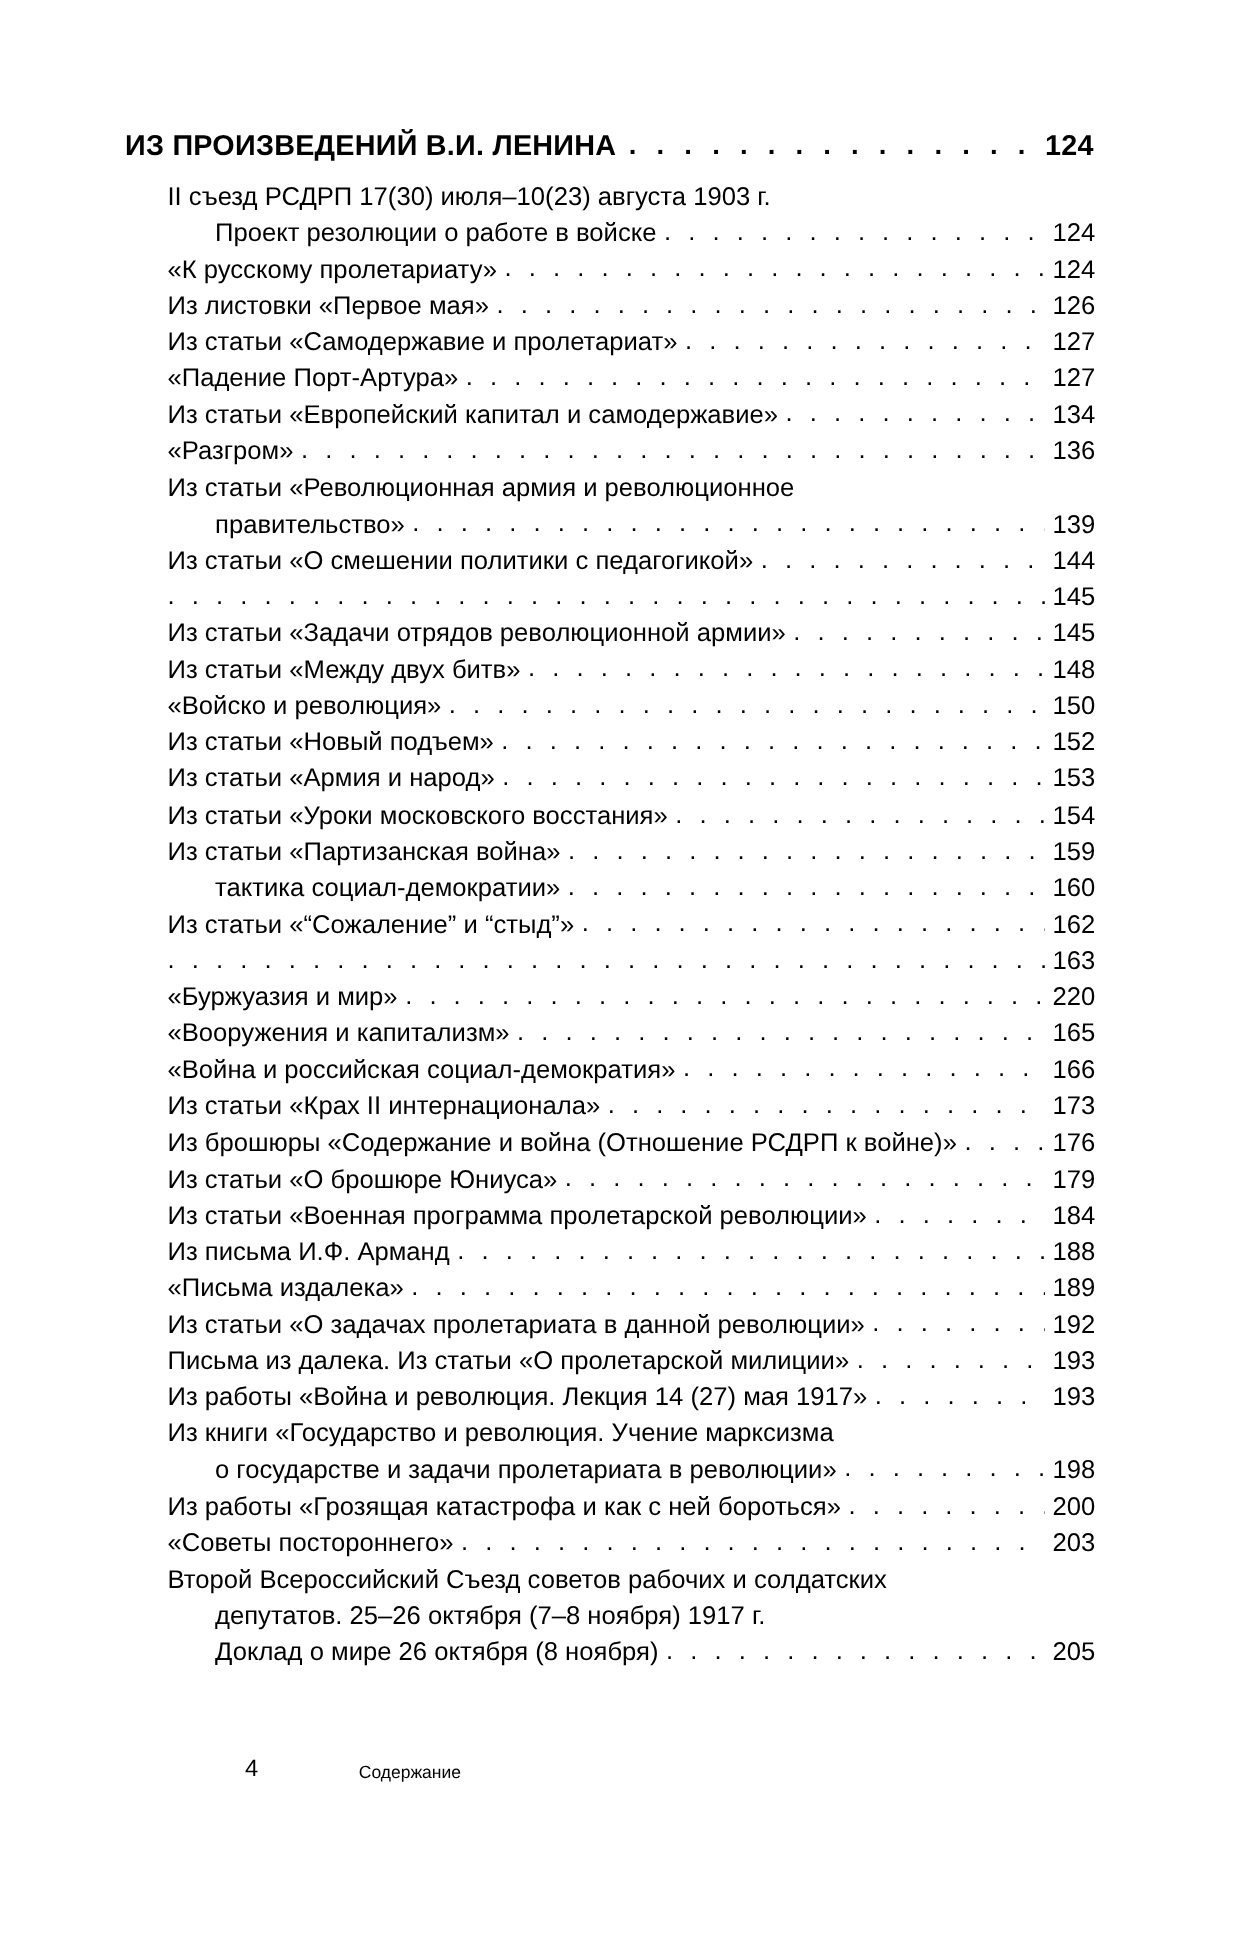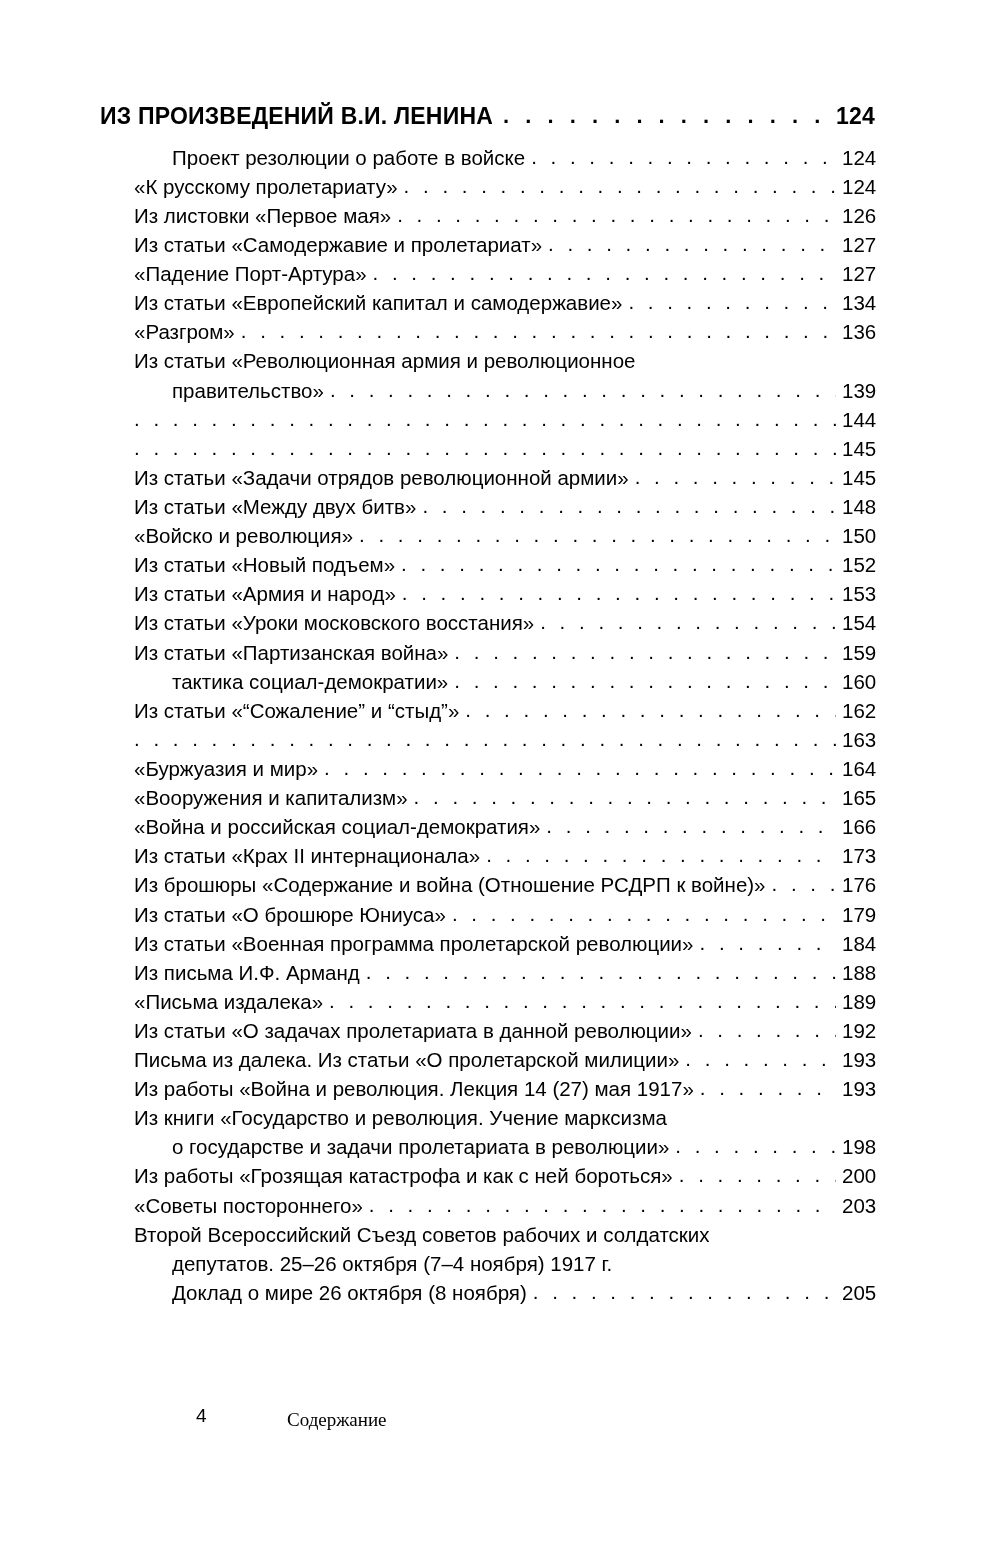--- a/index.html
+++ b/index.html
@@ -90,38 +90,40 @@
   .folio {
     position: absolute;
     left: 196px;
     top: 0;
     font-size: 19px;
   }
   .running-head {
     position: absolute;
     left: 287px;
     top: 4px;
-    font-size: 19px;
-    font-family: Liberation Serif, serif;
+    font-size: 14px;
   }
 </style>
 </head>
 <body>
 
 <div class="page">
 
   <div class="toc">
 
     <div class="entry chapter">
       <span class="label">ИЗ ПРОИЗВЕДЕНИЙ В.И. ЛЕНИНА</span>
       <span class="leader">. . . . . . . . . . . . . . . . . . . . . . . . . . . . . . . . . . . . . . . . . . . . . . . . . . . . . . . . . . . . . . . . . .</span>
       <span class="page-num">124</span>
     </div>
 
     <div id="entries">
+        <div class="entry lvl1 wrap-first">
+          <span class="label">II съезд РСДРП 17(30) июля–10(23) августа 1903 г.</span>
+        </div>
         <div class="entry lvl2">
           <span class="label">Проект резолюции о работе в войске</span>
           <span class="leader">. . . . . . . . . . . . . . . . . . . . . . . . . . . . . . . . . . . . . . . . . . . . . . . . . . . . . . . . . . . . . . . . . .</span>
           <span class="page-num">124</span>
         </div>
         <div class="entry lvl1">
           <span class="label">«К русскому пролетариату»</span>
           <span class="leader">. . . . . . . . . . . . . . . . . . . . . . . . . . . . . . . . . . . . . . . . . . . . . . . . . . . . . . . . . . . . . . . . . .</span>
           <span class="page-num">124</span>
         </div>
@@ -152,20 +154,21 @@
         </div>
         <div class="entry lvl1 wrap-first">
           <span class="label">Из статьи «Революционная армия и революционное</span>
         </div>
         <div class="entry lvl2">
           <span class="label">правительство»</span>
           <span class="leader">. . . . . . . . . . . . . . . . . . . . . . . . . . . . . . . . . . . . . . . . . . . . . . . . . . . . . . . . . . . . . . . . . .</span>
           <span class="page-num">139</span>
         </div>
         <div class="entry lvl1">
+          <span class="label">Из статьи «О смешении политики с педагогикой»</span>
           <span class="leader">. . . . . . . . . . . . . . . . . . . . . . . . . . . . . . . . . . . . . . . . . . . . . . . . . . . . . . . . . . . . . . . . . .</span>
           <span class="page-num">144</span>
         </div>
         <div class="entry lvl1">
           <span class="leader">. . . . . . . . . . . . . . . . . . . . . . . . . . . . . . . . . . . . . . . . . . . . . . . . . . . . . . . . . . . . . . . . . .</span>
           <span class="page-num">145</span>
         </div>
         <div class="entry lvl1">
           <span class="label">Из статьи «Задачи отрядов революционной армии»</span>
           <span class="leader">. . . . . . . . . . . . . . . . . . . . . . . . . . . . . . . . . . . . . . . . . . . . . . . . . . . . . . . . . . . . . . . . . .</span>
@@ -211,21 +214,21 @@
           <span class="leader">. . . . . . . . . . . . . . . . . . . . . . . . . . . . . . . . . . . . . . . . . . . . . . . . . . . . . . . . . . . . . . . . . .</span>
           <span class="page-num">162</span>
         </div>
         <div class="entry lvl1">
           <span class="leader">. . . . . . . . . . . . . . . . . . . . . . . . . . . . . . . . . . . . . . . . . . . . . . . . . . . . . . . . . . . . . . . . . .</span>
           <span class="page-num">163</span>
         </div>
         <div class="entry lvl1">
           <span class="label">«Буржуазия и мир»</span>
           <span class="leader">. . . . . . . . . . . . . . . . . . . . . . . . . . . . . . . . . . . . . . . . . . . . . . . . . . . . . . . . . . . . . . . . . .</span>
-          <span class="page-num">164</span>
+          <span class="page-num">220</span>
         </div>
         <div class="entry lvl1">
           <span class="label">«Вооружения и капитализм»</span>
           <span class="leader">. . . . . . . . . . . . . . . . . . . . . . . . . . . . . . . . . . . . . . . . . . . . . . . . . . . . . . . . . . . . . . . . . .</span>
           <span class="page-num">165</span>
         </div>
         <div class="entry lvl1">
           <span class="label">«Война и российская социал-демократия»</span>
           <span class="leader">. . . . . . . . . . . . . . . . . . . . . . . . . . . . . . . . . . . . . . . . . . . . . . . . . . . . . . . . . . . . . . . . . .</span>
           <span class="page-num">166</span>
@@ -290,21 +293,21 @@
         </div>
         <div class="entry lvl1">
           <span class="label">«Советы постороннего»</span>
           <span class="leader">. . . . . . . . . . . . . . . . . . . . . . . . . . . . . . . . . . . . . . . . . . . . . . . . . . . . . . . . . . . . . . . . . .</span>
           <span class="page-num">203</span>
         </div>
         <div class="entry lvl1 wrap-first">
           <span class="label">Второй Всероссийский Съезд советов рабочих и солдатских</span>
         </div>
         <div class="entry lvl2 wrap-first">
-          <span class="label">депутатов. 25–26 октября (7–4 ноября) 1917 г.</span>
+          <span class="label">депутатов. 25–26 октября (7–8 ноября) 1917 г.</span>
         </div>
         <div class="entry lvl2">
           <span class="label">Доклад о мире 26 октября (8 ноября)</span>
           <span class="leader">. . . . . . . . . . . . . . . . . . . . . . . . . . . . . . . . . . . . . . . . . . . . . . . . . . . . . . . . . . . . . . . . . .</span>
           <span class="page-num">205</span>
         </div>
       </div>
 
   </div>
 

